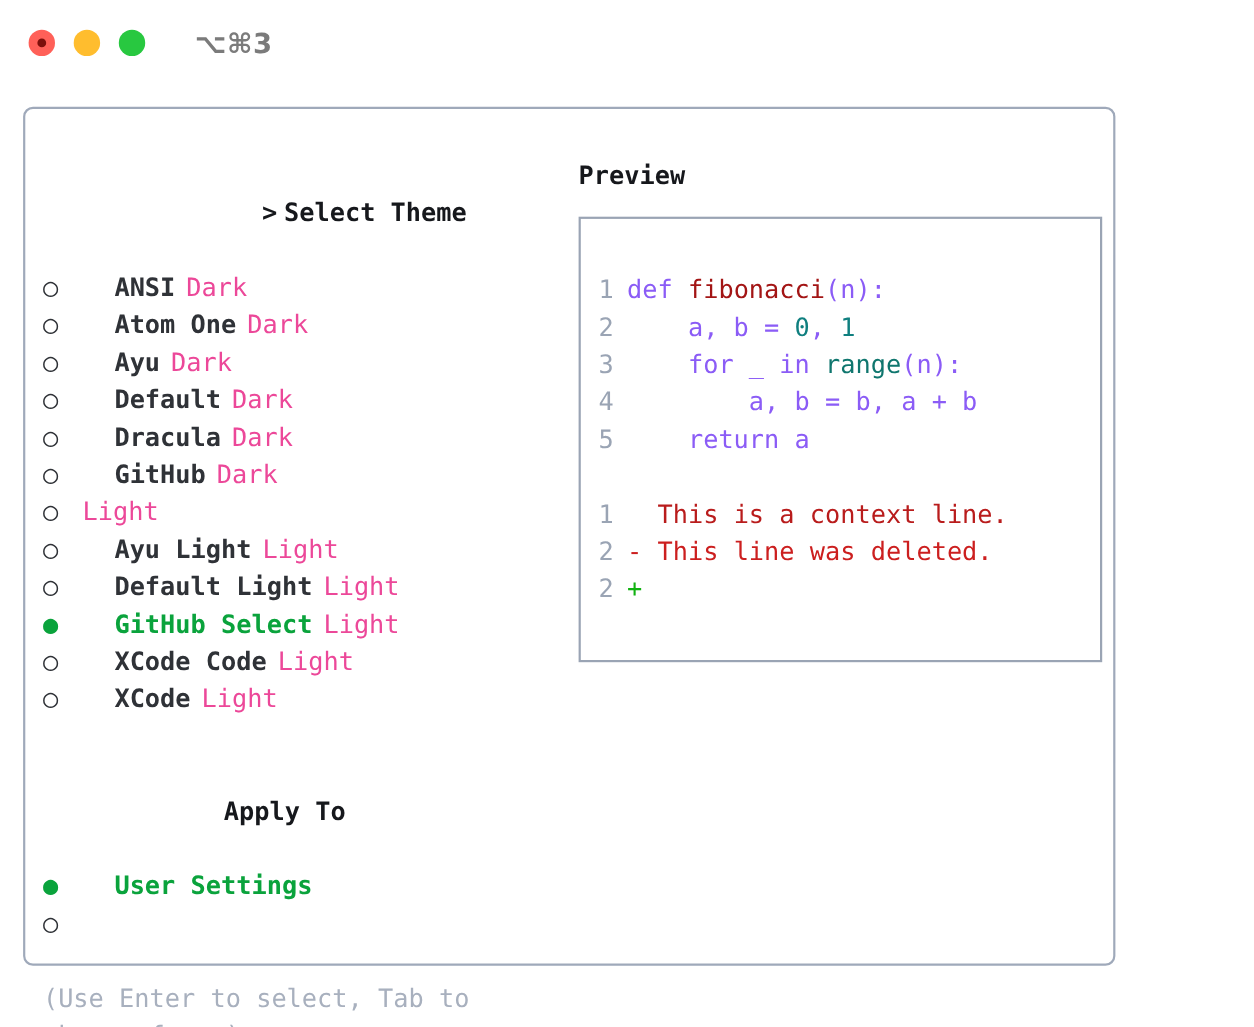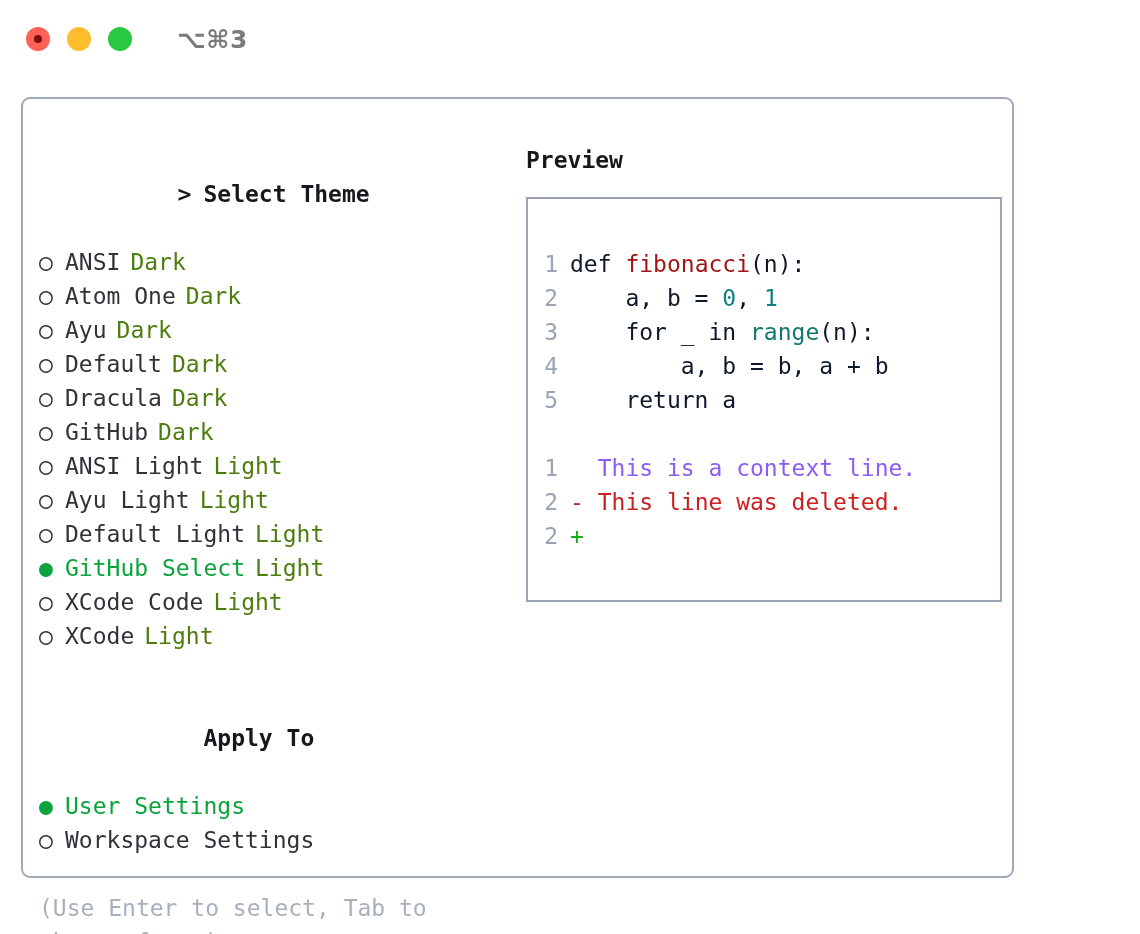--- a/index.html
+++ b/index.html
@@ -92,42 +92,43 @@
     top: 44px;
     width: 440px;
   }
 
   .section-title {
     font-size: 23px;
     font-weight: bold;
     color: #16181c;
     line-height: 34px;
     white-space: pre;
+    text-align: center;
   }
   .section-title .marker { display: inline-block; width: 26px; }
 
   .opt-list { margin: 0; padding: 0; list-style: none; }
 
   .opt {
     display: flex;
     align-items: baseline;
     font-size: 23px;
     line-height: 34px;
     color: #2f3237;
     white-space: pre;
   }
   .opt .bullet {
     display: inline-block;
     width: 26px;
     flex: 0 0 26px;
     color: #2f3237;
   }
-  .opt .label { font-weight: normal; }
+  .opt .label { font-weight: bold; margin-left: 39px; }
   .opt .tag {
-    color: #4d7c0f;
+    color: #ec4899;
     margin-left: 10px;
   }
   .opt.selected .bullet,
   .opt.selected .label { color: #0aa33c; }
 
   .apply-title {
     margin-top: 34px;
     font-size: 23px;
     font-weight: bold;
     color: #16181c;
@@ -174,29 +175,29 @@
     line-height: 34px;
     white-space: pre;
   }
   .gutter {
     flex: 0 0 42px;
     text-align: right;
     color: #9aa4b4;
     padding-right: 12px;
     box-sizing: border-box;
   }
-  .code-text { color: #0f172a; }
+  .code-text { color: #8b5cf6; }
 
   .tok-fn   { color: #a31515; }
   .tok-num  { color: #0f7f7f; }
   .tok-call { color: #0f766e; }
 
   .spacer { height: 34px; }
 
-  .diff-ctx { color: #8b5cf6; }
+  .diff-ctx { color: #b91c1c; }
   .diff-del { color: #cc1f1f; }
   .diff-add { color: #11b211; }
 </style>
 </head>
 <body>
 
 <div class="window">
 
   <div class="titlebar">
     <div class="lights">
@@ -216,35 +217,35 @@
           <span class="marker">&gt;</span><span>Select Theme</span>
         </div>
 
         <ul class="opt-list" id="theme-list">
             <li class="opt"><span class="bullet">○</span><span class="label">ANSI</span><span class="tag">Dark</span></li>
             <li class="opt"><span class="bullet">○</span><span class="label">Atom One</span><span class="tag">Dark</span></li>
             <li class="opt"><span class="bullet">○</span><span class="label">Ayu</span><span class="tag">Dark</span></li>
             <li class="opt"><span class="bullet">○</span><span class="label">Default</span><span class="tag">Dark</span></li>
             <li class="opt"><span class="bullet">○</span><span class="label">Dracula</span><span class="tag">Dark</span></li>
             <li class="opt"><span class="bullet">○</span><span class="label">GitHub</span><span class="tag">Dark</span></li>
-            <li class="opt"><span class="bullet">○</span><span class="label">ANSI Light</span><span class="tag">Light</span></li>
+            <li class="opt"><span class="bullet">○</span><span class="tag">Light</span></li>
             <li class="opt"><span class="bullet">○</span><span class="label">Ayu Light</span><span class="tag">Light</span></li>
             <li class="opt"><span class="bullet">○</span><span class="label">Default Light</span><span class="tag">Light</span></li>
             <li class="opt selected"><span class="bullet">●</span><span class="label">GitHub Select</span><span class="tag">Light</span></li>
             <li class="opt"><span class="bullet">○</span><span class="label">XCode Code</span><span class="tag">Light</span></li>
             <li class="opt"><span class="bullet">○</span><span class="label">XCode</span><span class="tag">Light</span></li>
           </ul>
 
         <div class="apply-title">
           <span class="marker"></span><span>Apply To</span>
         </div>
 
         <ul class="opt-list" id="apply-list">
             <li class="opt selected"><span class="bullet">●</span><span class="label">User Settings</span></li>
-            <li class="opt"><span class="bullet">○</span><span class="label">Workspace Settings</span></li>
+            <li class="opt"><span class="bullet">○</span></li>
           </ul>
 
         <div class="hint">(Use Enter to select, Tab to change focus)</div>
       </div>
 
       <div class="right-col">
         <div class="preview-title">Preview</div>
 
         <div class="preview-box">
           <div id="code-block">

